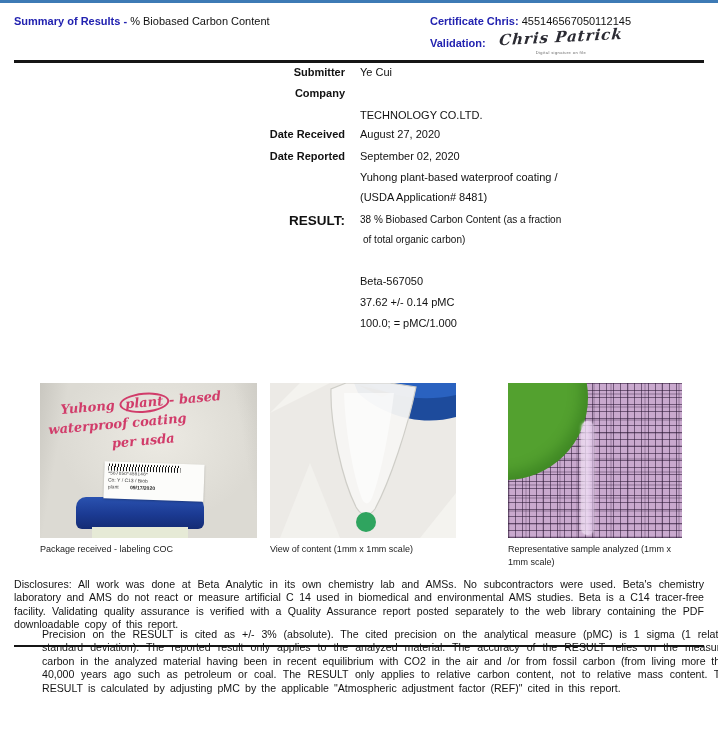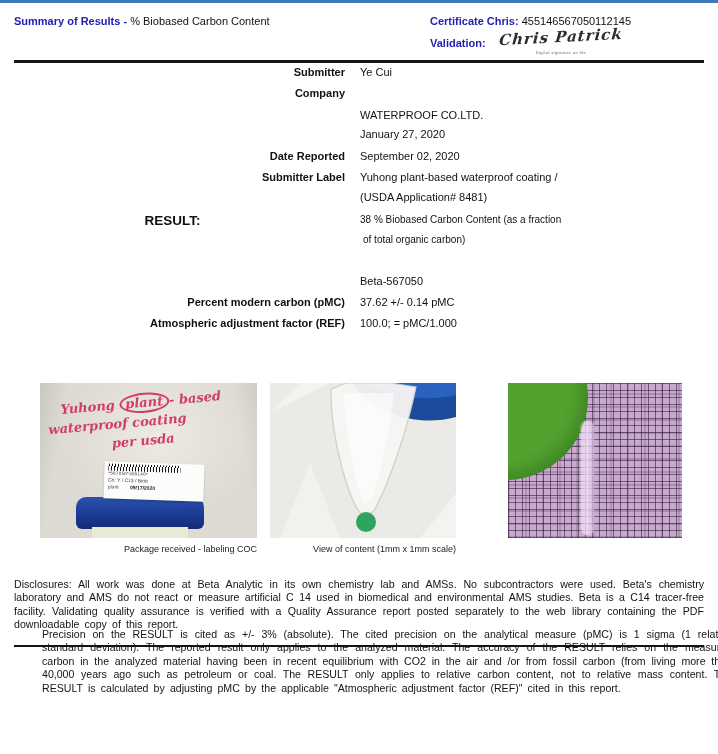--- a/index.html
+++ b/index.html
@@ -23,21 +23,21 @@
   }
   .sig-note { display:block; font-size:4px; color:#666; margin-top:0px; letter-spacing:.4px; }
 
   .rule { position:absolute; left:14px; width:690px; background:#151515; }
   .rule-header { top:60px; height:3px; }
   .rule-mid { top:645px; height:2px; }
 
   
   .lbl { position:absolute; left:0; width:345px; text-align:right; font-weight:bold; font-size:11px; }
   .val { position:absolute; left:360px; font-size:11px; }
-  .result-lbl { position:absolute; left:0; width:345px; text-align:center; font-weight:bold; font-size:13.5px; }
+  .result-lbl { position:absolute; left:0; width:345px; text-align:right; font-weight:bold; font-size:13.5px; }
   .result-val { position:absolute; left:360px; font-size:10px; }
 
   
   .photo { position:absolute; top:383px; height:155px; overflow:hidden; }
   .photo1 { left:40px; width:217px; background:#dcdad3;
     background-image:radial-gradient(ellipse at 55% 35%, #eceae3 0%, rgba(220,218,211,0) 60%),
                      linear-gradient(100deg, #c9c7c0 0%, rgba(220,218,211,0) 12%),
                      linear-gradient(260deg, #cfcdc6 0%, rgba(220,218,211,0) 10%); }
   .handwriting { position:absolute; left:22px; top:10px; color:#d13c6a; transform:rotate(-5deg);
     font-family:"DejaVu Serif", serif; font-style:italic; font-weight:bold; font-size:13px; line-height:19px; white-space:nowrap; }
@@ -62,21 +62,21 @@
       repeating-linear-gradient(0deg, rgba(40,20,50,.55) 0 1px, transparent 1px 7px),
       repeating-linear-gradient(90deg, rgba(40,20,50,.55) 0 1px, transparent 1px 7px),
       repeating-linear-gradient(0deg, rgba(30,12,40,.18) 0 2px, transparent 2px 13px),
       repeating-linear-gradient(90deg, rgba(30,12,40,.15) 0 2px, transparent 2px 17px); }
   .green-circle { position:absolute; left:-85px; top:-68px; width:165px; height:165px;
     border-radius:50%; background:#53a12f; box-shadow:inset -6px -6px 14px rgba(0,60,0,.25); }
   .tube { position:absolute; left:73px; top:38px; width:13px; height:114px;
     background:linear-gradient(90deg, rgba(250,240,252,.55), rgba(240,222,245,.85) 45%, rgba(225,200,235,.6));
     border-radius:7px; box-shadow:0 0 3px rgba(255,255,255,.6); }
 
-  .caption { position:absolute; top:543px; font-size:9px; color:#222; text-align:right; line-height:13px; }
+  .caption { position:absolute; top:543px; font-size:9px; color:#222; text-align:left; line-height:13px; }
   .cap1 { left:40px; width:217px; }
   .cap2 { left:270px; width:186px; }
   .cap3 { left:508px; width:174px; }
 
   
   .para { position:absolute; left:14px; width:690px; font-size:10.6px; line-height:13.4px;
     text-align:justify; word-spacing:2.2px; color:#141414; }
   .disclosures { top:578px; }
   .precision { top:628px;margin-left:28px; }
 </style>
@@ -106,41 +106,39 @@
       </span>
     </div>
   </div>
 
   <div class="rule rule-header"></div>
 
   <div class="lbl" style="top:66px">Submitter</div>
   <div class="val" style="top:66px">Ye Cui</div>
 
   <div class="lbl" style="top:87px">Company</div>
-  <div class="val" style="top:109px">WATERPROOF CO.LTD.</div>
+  <div class="val" style="top:109px">TECHNOLOGY CO.LTD.</div>
 
-  <div class="val" style="top:128px">January 27, 2020</div>
+  <div class="lbl" style="top:128px">Date Received</div>
+  <div class="val" style="top:128px">August 27, 2020</div>
 
   <div class="lbl" style="top:150px">Date Reported</div>
   <div class="val" style="top:150px">September 02, 2020</div>
 
-  <div class="lbl" style="top:171px">Submitter Label</div>
   <div class="val" style="top:171px">Yuhong plant-based waterproof coating /</div>
   <div class="val" style="top:191px">(USDA Application# 8481)</div>
 
   <div class="result-lbl" style="top:213px">RESULT:</div>
   <div class="result-val" style="top:214px">38 % Biobased Carbon Content  (as a fraction</div>
   <div class="result-val" style="top:234px; left:363px">of total organic carbon)</div>
 
   <div class="val" style="top:275px">Beta-567050</div>
 
-  <div class="lbl" style="top:296px">Percent modern carbon (pMC)</div>
   <div class="val" style="top:296px">37.62 +/- 0.14 pMC</div>
 
-  <div class="lbl" style="top:317px">Atmospheric adjustment factor (REF)</div>
   <div class="val" style="top:317px">100.0; = pMC/1.000</div>
 
   <div class="photo photo1">
     <div class="handwriting">
       <div>
         <span>Yuhong</span>
         <span class="circled">plant</span><span>- based</span>
       </div>
       <div class="hw2">waterproof coating</div>
       <div class="hw3">per usda</div>
@@ -173,17 +171,21 @@
     </svg>
   </div>
 
   <div class="photo photo3">
     <div class="green-circle"></div>
     <div class="tube"></div>
   </div>
 
   <div class="caption cap1">Package received - labeling COC</div>
   <div class="caption cap2">View of content (1mm x 1mm scale)</div>
+  <div class="caption cap3">
+    <div>Representative sample analyzed (1mm x</div>
+    <div>1mm scale)</div>
+  </div>
 
   <div class="para disclosures">Disclosures: All work was done at Beta Analytic in its own chemistry lab and AMSs. No subcontractors were used. Beta's chemistry laboratory and AMS do not react or measure artificial C 14 used in biomedical and environmental AMS studies. Beta is a C14 tracer-free facility. Validating quality assurance is verified with a Quality Assurance report posted separately to the web library containing the PDF downloadable copy of this report.</div>
   <div class="rule rule-mid"></div>
   <div class="para precision">Precision on the RESULT is cited as +/- 3% (absolute). The cited precision on the analytical measure (pMC) is 1 sigma (1 relative standard deviation). The reported result only applies to the analyzed material. The accuracy of the RESULT relies on the measured carbon in the analyzed material having been in recent equilibrium with CO2 in the air and /or from fossil carbon (from living more than 40,000 years ago such as petroleum or coal. The RESULT only applies to relative carbon content, not to relative mass content. The RESULT is calculated by adjusting pMC by the applicable "Atmospheric adjustment factor (REF)" cited in this report.</div>
 </div>
 
 </body></html>

